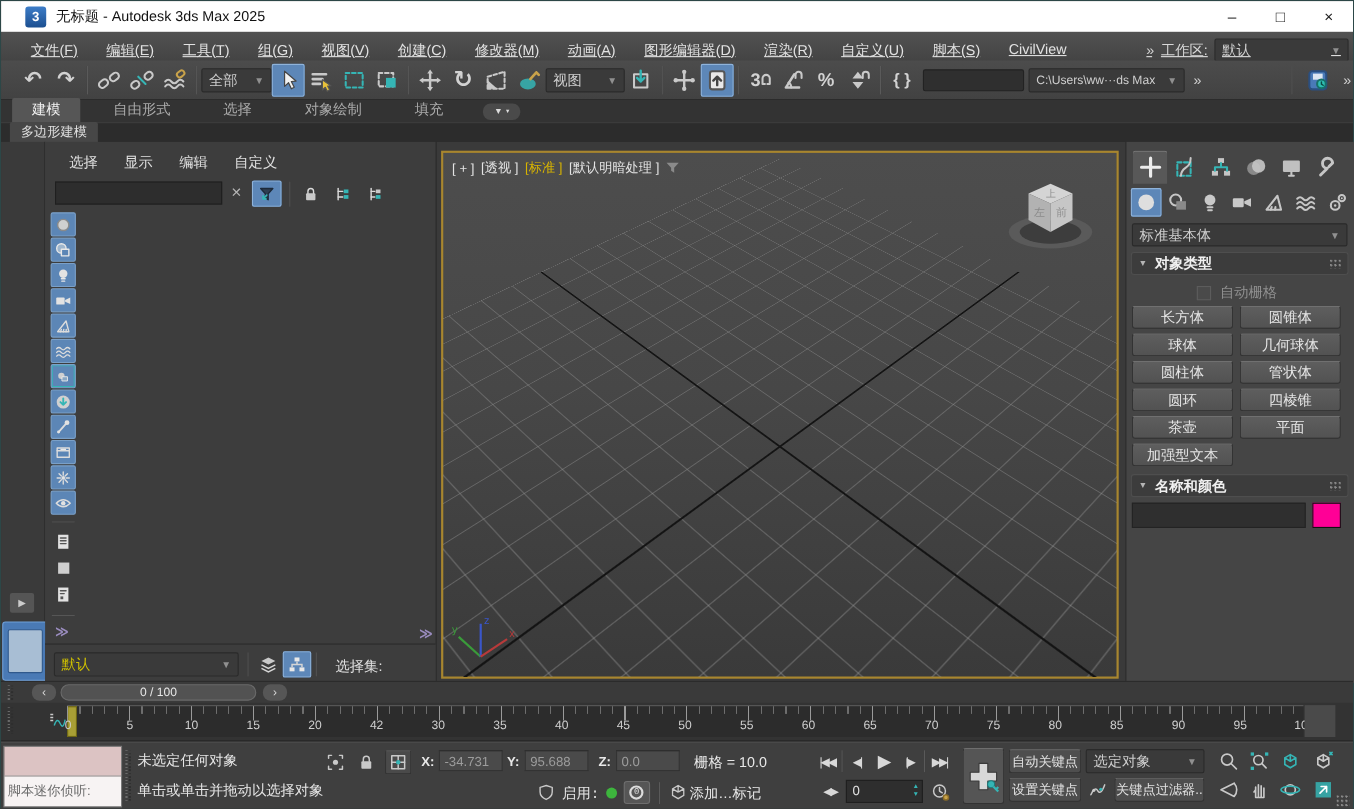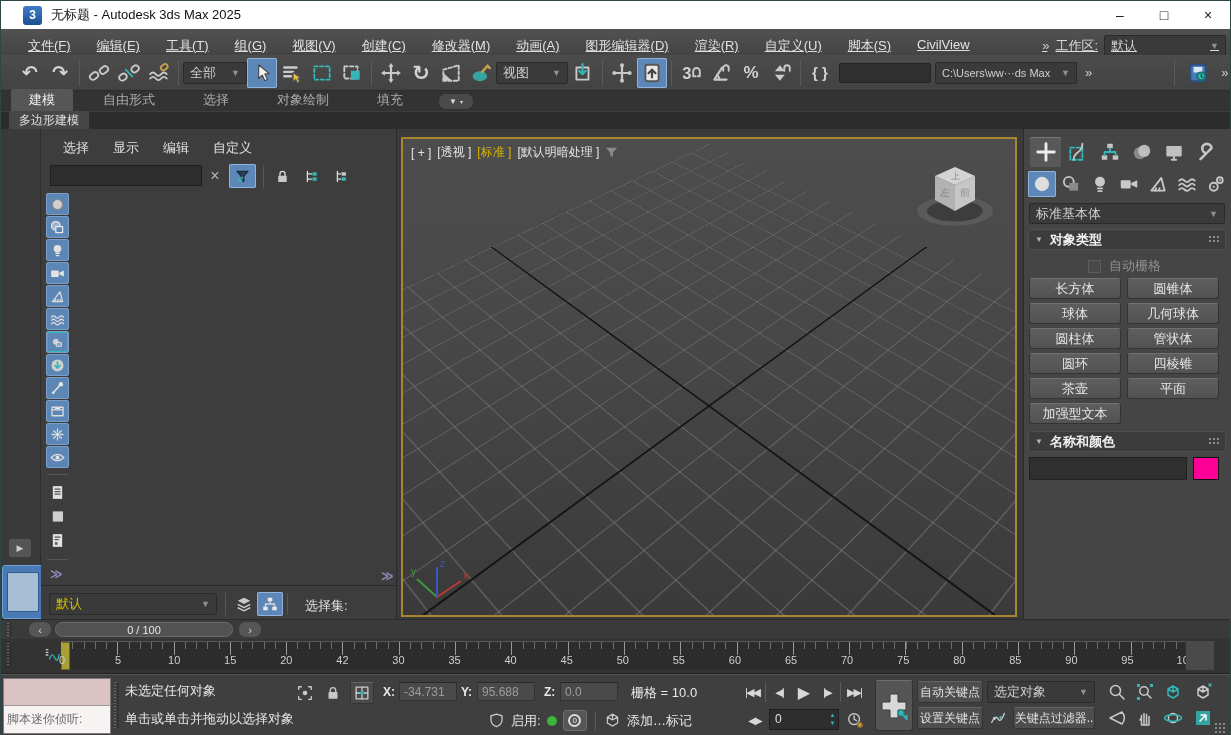--- a/index.html
+++ b/index.html
@@ -139,21 +139,21 @@
   .listener .white{height:27px;background:#f7f3f3;color:#6a6a6a;font-size:12px;padding:5px 3px;white-space:nowrap;overflow:hidden;}
   .sb-grip{position:absolute;left:113px;top:8px;}
   .statusline{position:absolute;left:124px;top:8px;font-size:13px;color:#e6e6e6;white-space:nowrap;}
   .promptline{position:absolute;left:124px;top:36px;font-size:13px;color:#e6e6e6;white-space:nowrap;}
   .sic{position:absolute;width:24px;height:22px;display:flex;align-items:center;justify-content:center;border-radius:2px;}
   .sic svg{width:18px;height:18px;stroke:#c9c9c9;fill:none;stroke-width:1.5;stroke-linecap:round;stroke-linejoin:round;}
   .sic.raised{background:#4a4a4a;border:1px solid #333;border-top-color:#646464;}
   .coord-lab{position:absolute;top:11px;font-size:12px;color:#e8e8e8;font-weight:bold;}
   .coord-field{position:absolute;top:8px;width:58px;height:19px;background:#4a4a4a;border:1px solid #333;border-top-color:#2a2a2a;color:#9c9c9c;font-size:12px;padding:2px 4px;white-space:nowrap;overflow:hidden;}
   .gridlab{position:absolute;left:630px;top:10px;font-size:13px;color:#e8e8e8;}
-  .enable-wrap{position:absolute;left:487px;top:36px;display:flex;align-items:center;gap:6px;font-size:13px;color:#e6e6e6;}
+  .enable-wrap{position:absolute;left:487px;top:36px;display:flex;align-items:center;gap:6px;font-size:13px;color:#e6e6e6;font-family:Liberation Mono, monospace;}
   .gdot{width:10px;height:10px;border-radius:50%;background:#3db53d;}
   .zero-btn{width:24px;height:21px;background:#565656;border:1px solid #6e6e6e;border-radius:3px;display:flex;align-items:center;justify-content:center;color:#e8e8e8;font-size:11px;}
   .zero-btn .ring{width:13px;height:13px;border-radius:50%;border:2px solid #dcdcdc;display:flex;align-items:center;justify-content:center;font-size:8px;}
   .tag-lab{position:absolute;left:626px;top:38px;font-size:13px;color:#e6e6e6;}
   .play-group{position:absolute;left:740px;top:6px;display:flex;align-items:center;}
   .pbtn{width:22px;height:24px;display:flex;align-items:center;justify-content:center;color:#d8d8d8;font-size:11px;letter-spacing:-2px;white-space:nowrap;}
   .pbtn.big{font-size:16px;width:26px;}
   .psep{width:1px;height:20px;background:#2f2f2f;border-right:1px solid #5a5a5a;margin:0 2px;}
   .keymode{position:absolute;left:742px;top:36px;width:24px;height:20px;display:flex;align-items:center;justify-content:center;color:#d8d8d8;font-size:10px;letter-spacing:-1px;}
   .frame-field{position:absolute;left:768px;top:35px;width:70px;height:21px;background:#2e2e2e;border:1px solid #1f1f1f;color:#e0e0e0;font-size:12px;padding:2px 14px 2px 5px;}

